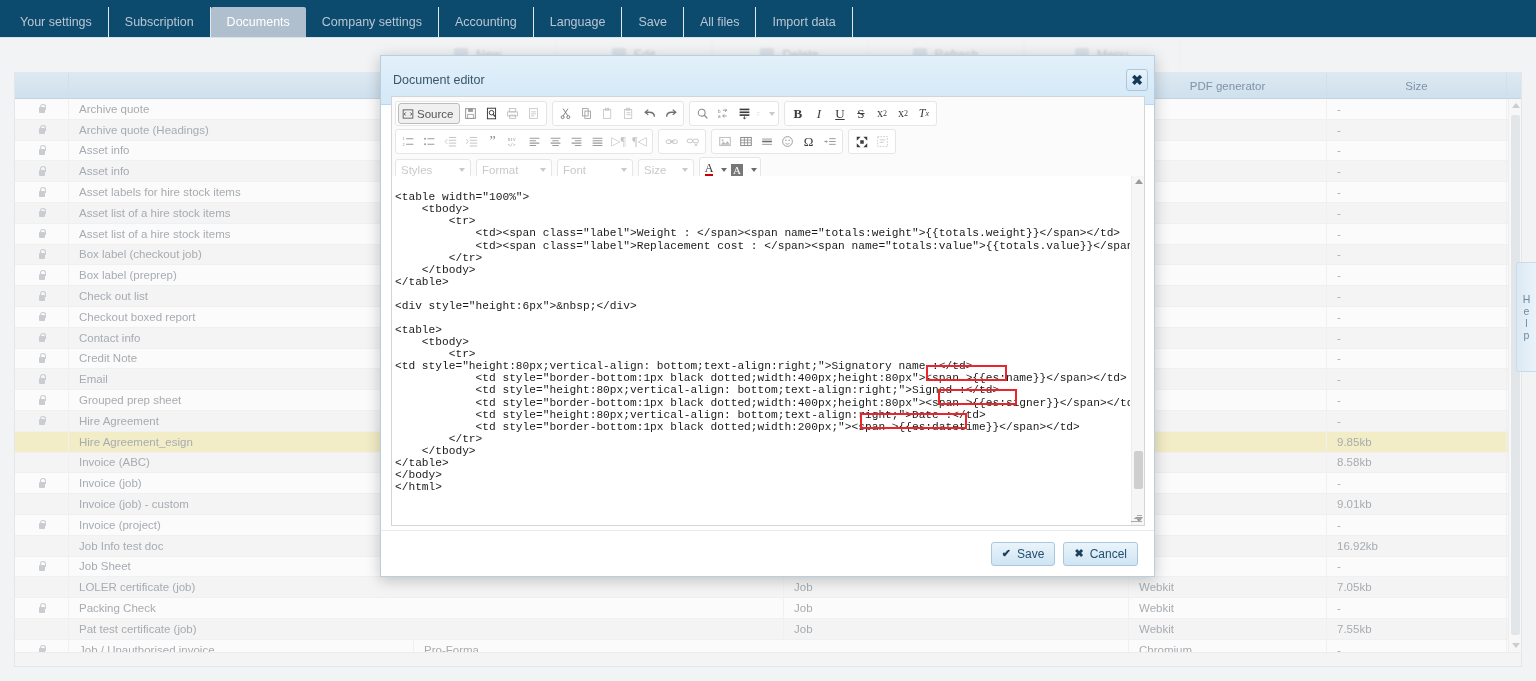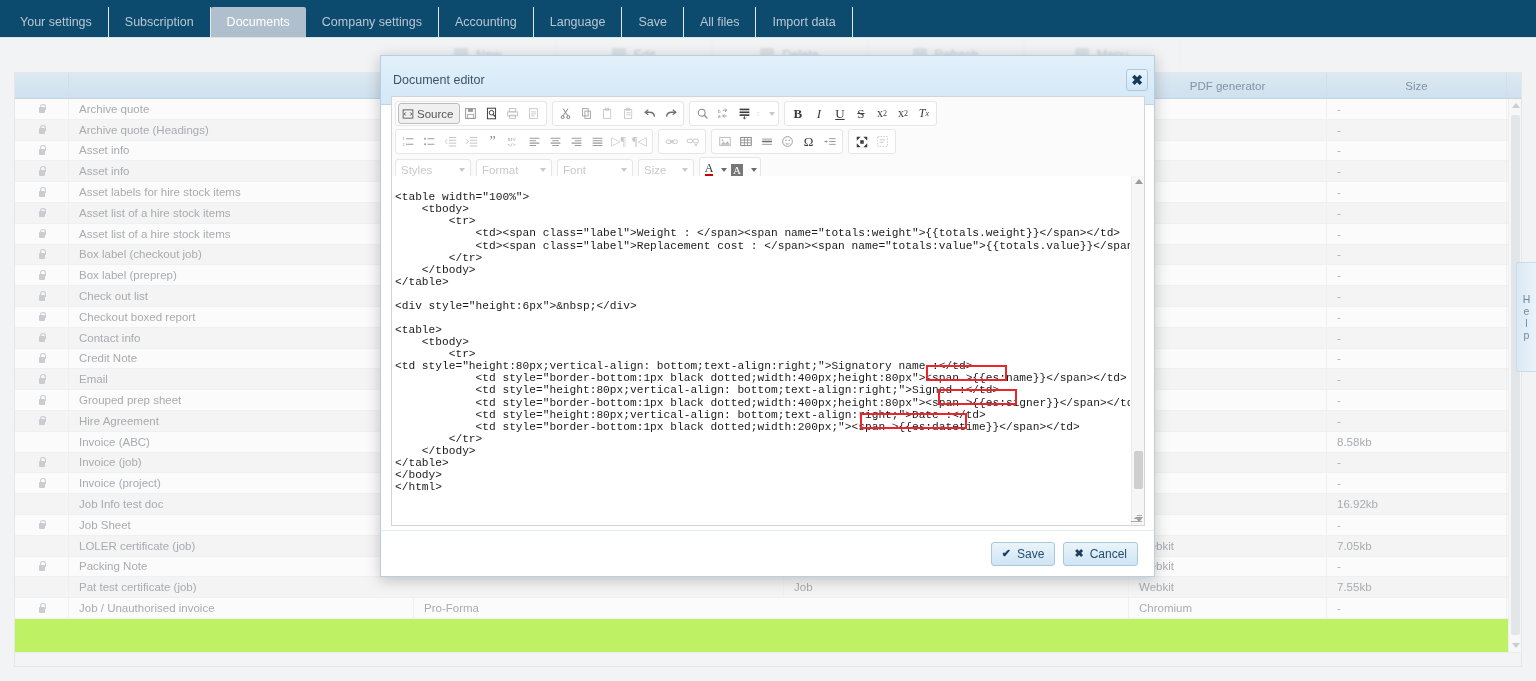--- a/index.html
+++ b/index.html
@@ -438,35 +438,49 @@
       </div>
       <div class="grid-row">
         <div class="c lock col-lock">
           <span class="lock-icon"></span>
         </div>
         <div class="c col-name">Hire Agreement</div>
         <div class="c col-type"></div>
         <div class="c col-pdf"></div>
         <div class="c col-size">-</div>
       </div>
+      <div class="grid-row selected">
+        <div class="c lock col-lock"></div>
+        <div class="c col-name">Hire Agreement_esign</div>
+        <div class="c col-type"></div>
+        <div class="c col-pdf"></div>
+        <div class="c col-size">9.85kb</div>
+      </div>
       <div class="grid-row">
         <div class="c lock col-lock"></div>
         <div class="c col-name">Invoice (ABC)</div>
         <div class="c col-type"></div>
         <div class="c col-pdf"></div>
         <div class="c col-size">8.58kb</div>
       </div>
       <div class="grid-row">
         <div class="c lock col-lock">
           <span class="lock-icon"></span>
         </div>
         <div class="c col-name">Invoice (job)</div>
         <div class="c col-type"></div>
         <div class="c col-pdf"></div>
         <div class="c col-size">-</div>
+      </div>
+      <div class="grid-row">
+        <div class="c lock col-lock"></div>
+        <div class="c col-name">Invoice (job) - custom</div>
+        <div class="c col-type"></div>
+        <div class="c col-pdf"></div>
+        <div class="c col-size">9.01kb</div>
       </div>
       <div class="grid-row">
         <div class="c lock col-lock">
           <span class="lock-icon"></span>
         </div>
         <div class="c col-name">Invoice (project)</div>
         <div class="c col-type"></div>
         <div class="c col-pdf"></div>
         <div class="c col-size">-</div>
       </div>
@@ -490,21 +504,21 @@
         <div class="c lock col-lock"></div>
         <div class="c col-name">LOLER certificate (job)</div>
         <div class="c col-type">Job</div>
         <div class="c col-pdf">Webkit</div>
         <div class="c col-size">7.05kb</div>
       </div>
       <div class="grid-row">
         <div class="c lock col-lock">
           <span class="lock-icon"></span>
         </div>
-        <div class="c col-name">Packing Note</div>
+        <div class="c col-name">Packing Check</div>
         <div class="c col-type">Job</div>
         <div class="c col-pdf">Webkit</div>
         <div class="c col-size">-</div>
       </div>
       <div class="grid-row">
         <div class="c lock col-lock"></div>
         <div class="c col-name">Pat test certificate (job)</div>
         <div class="c col-type">Job</div>
         <div class="c col-pdf">Webkit</div>
         <div class="c col-size">7.55kb</div>

